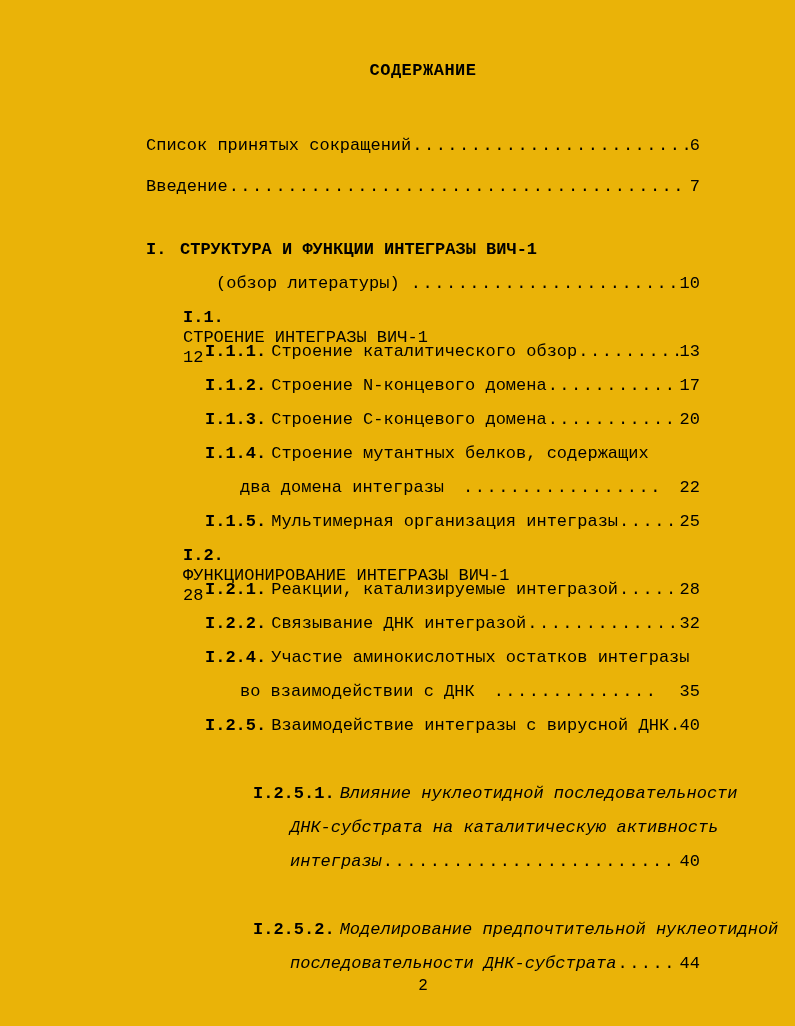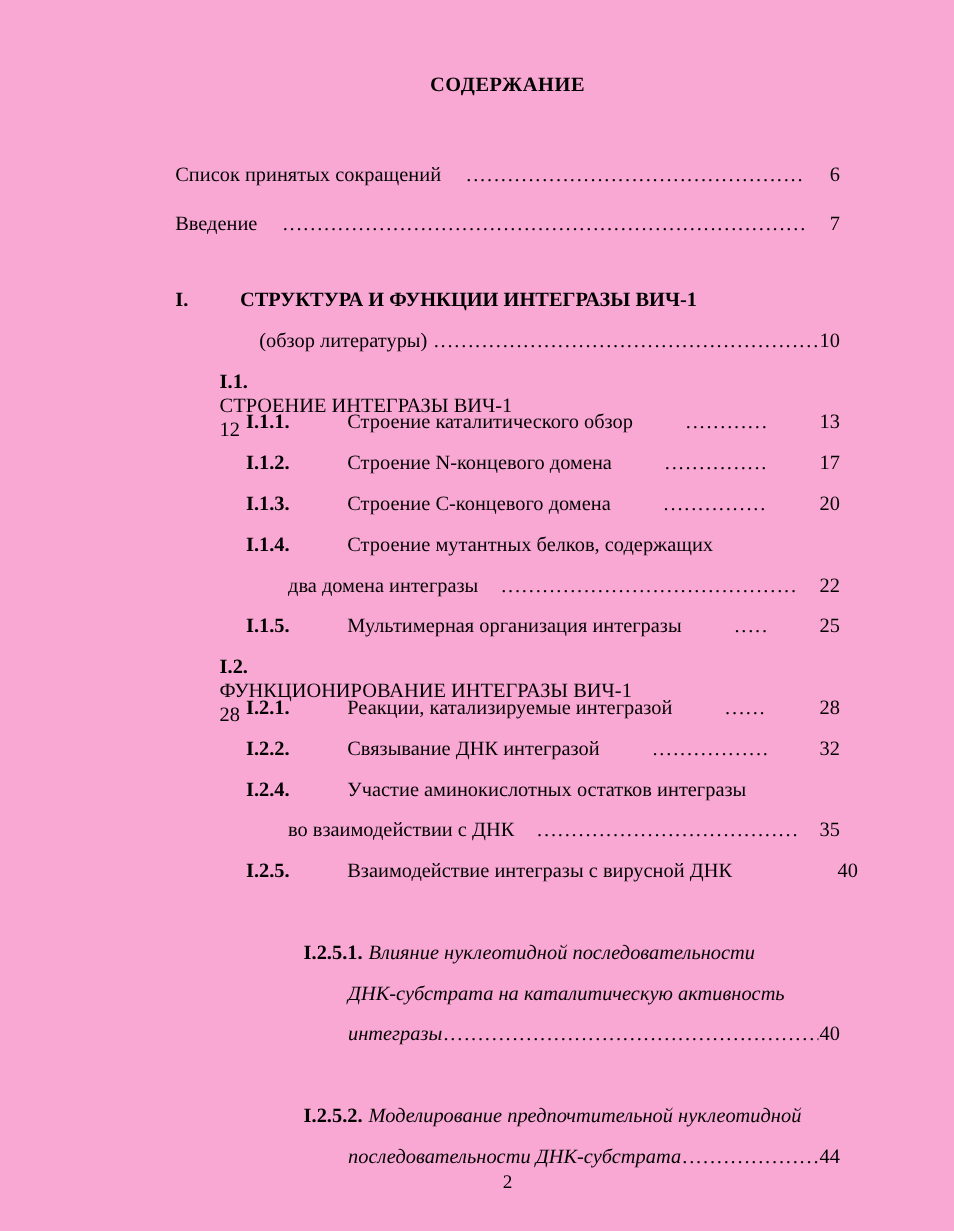--- a/index.html
+++ b/index.html
@@ -4,23 +4,23 @@
 <style>
   html, body {
     margin: 0;
     padding: 0;
     background: #ffffff;
   }
   .page {
     position: relative;
     width: 795px;
     height: 1026px;
-    background: #f9a8d4;
+    background: #eab308;
     color: #000000;
-    font-family: Liberation Serif, serif;
+    font-family: Liberation Mono, monospace;
     overflow: hidden;
   }
   .doc-title {
     position: absolute;
     top: 60px;
     left: 146px;
     width: 554px;
     text-align: center;
     font-size: 17px;
     font-weight: bold;
@@ -38,23 +38,23 @@
     display: flex;
     align-items: baseline;
     height: 20px;
     line-height: 20px;
     margin-top: 14px;
   }
   .space-none   { margin-top: 0; }
   .space-medium { margin-top: 21px; text-align: right; }
   .space-large  { margin-top: 43px; }
 
-  .level-0     { padding-left: 0; gap: 20px; }
+  .level-0     { padding-left: 0; }
   .level-1     { padding-left: 36px; flex-direction: column; }
-  .level-2     { padding-left: 59px; gap: 43px; }
+  .level-2     { padding-left: 59px; }
   .level-3     { padding-left: 107px; margin-top: 48px; }
   .level-cont1 { padding-left: 70px; }
   .level-cont2 { padding-left: 94px; gap: 18px; }
   .level-cont3 { padding-left: 144px; }
 
   .num {
     font-weight: bold;
     padding-right: 5px;
     white-space: pre;
   }

